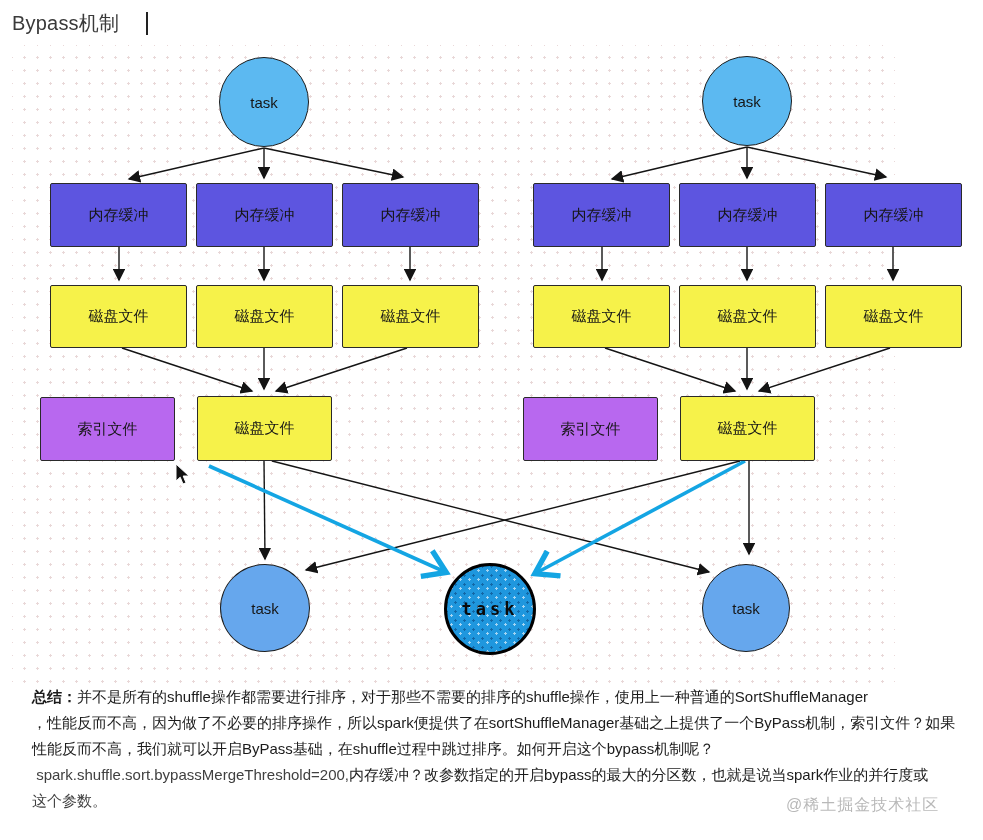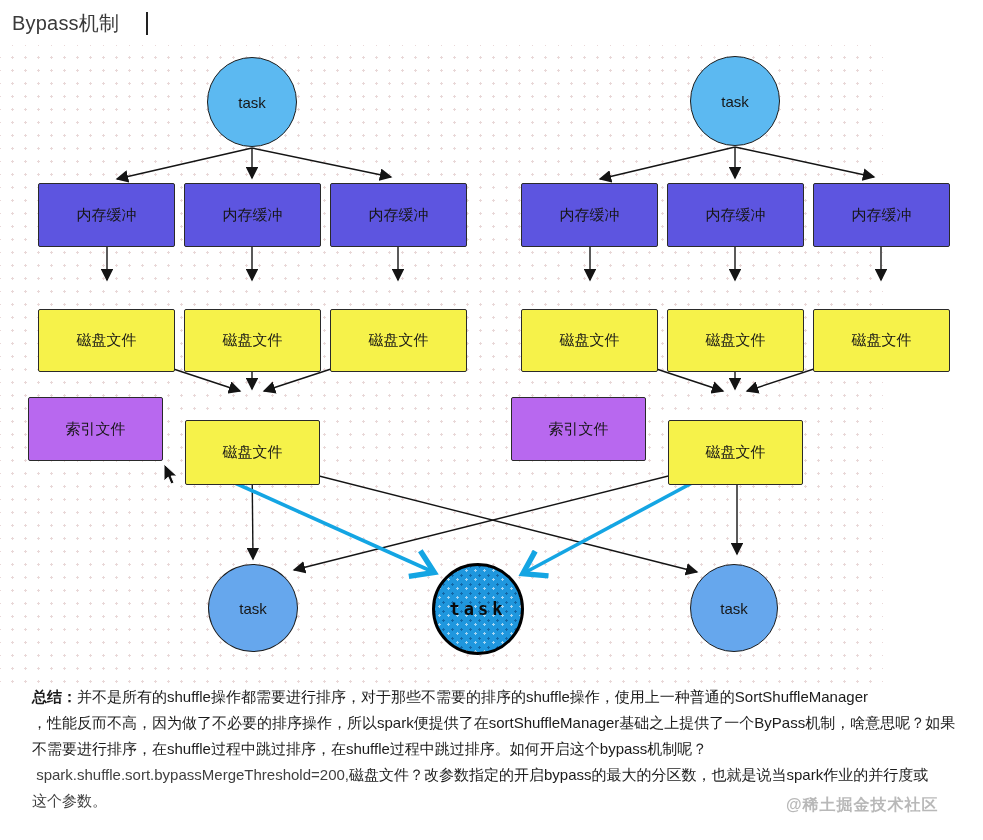--- a/index.html
+++ b/index.html
@@ -8,52 +8,52 @@
     background:#ffffff;
     font-family:"Liberation Sans","DejaVu Sans",sans-serif;
     -webkit-font-smoothing:antialiased;
   }
   
   .title-bar{position:absolute;left:12px;top:6px;height:34px;display:flex;align-items:center;gap:26px;}
   .title-text{font-size:20px;color:#3a3a3a;letter-spacing:.2px;}
   .caret{display:inline-block;width:2px;height:23px;background:#222;margin-left:1px;animation:none;}
   
   .canvas{
-    position:absolute;left:0;top:45px;width:883px;height:640px;
+    position:absolute;left:12px;top:45px;width:883px;height:640px;
     background-image:radial-gradient(circle,rgba(205,168,168,.45) 1px,transparent 1.4px);
     background-size:13px 13px;background-position:6px 6px;
   }
   .node{position:absolute;display:flex;align-items:center;justify-content:center;
         font-size:15px;color:#161616;text-align:center;box-sizing:border-box;}
   .circle{border-radius:50%;border:1.6px solid #1d1d1d;}
   .task-top{background:var(--task_top,#5cb9f1);}
   .task-bottom{background:var(--task_bottom,#66a7ed);}
   .box{border-radius:2px;border:1.6px solid #2a2a2a;}
   .mem{background:var(--memory,#5d55e0);}
-  .disk{background:var(--disk,#f6f24a);margin-top:24px;}
+  .disk{background:var(--disk,#f6f24a);}
   .index{background:var(--index,#b868ef);}
   .center-task{
     border-radius:50%;border:3.5px solid #000;
     background-color:var(--center_task,#1f97de);
     background-image:
       radial-gradient(rgba(255,255,255,.60) 1.1px,transparent 1.4px),
       radial-gradient(rgba(8,64,120,.55) 1px,transparent 1.3px);
     background-size:9px 9px,9px 9px;background-position:0 0,4px 5px;
     font-family:"DejaVu Sans Mono","Liberation Mono",monospace;
     font-weight:bold;letter-spacing:4px;font-size:17px;color:#0a0a0a;
   }
   .arrows{position:absolute;left:0;top:0;width:983px;height:640px;}
   
   .summary{position:absolute;left:20px;top:684px;width:958px;font-size:15px;color:#1b1b1b;margin-left:12px;}
   .tline{height:26px;line-height:26px;white-space:pre;overflow:visible;}
   .tline .bold{font-weight:bold;}
   .tline .red{color:#404040;}
   .watermark{
     position:absolute;left:786px;top:795px;font-size:16px;letter-spacing:1px;
-    color:rgba(125,125,125,.55);white-space:nowrap;filter:blur(.4px);font-weight:bold;
+    color:rgba(125,125,125,.55);white-space:nowrap;filter:blur(.4px);
   }
   .cursor-icon{position:absolute;left:162px;top:418px;}
 </style>
 </head>
 <body>
 
 <div class="title-bar">
   <span class="title-text">Bypass机制</span>
   <span class="caret"></span>
 </div>
@@ -125,19 +125,19 @@
 
   <div class="node center-task" style="left:432px;top:518px;width:92px;height:92px;">task</div>
 
   <svg class="cursor-icon" width="18" height="24" viewBox="0 0 18 24">
     <path d="M2,1 L2,18 L6.2,14.2 L9,21 L12,19.8 L9.2,13 L15,13 Z" fill="#111" stroke="#fff" stroke-width="1"></path>
   </svg>
 </div>
 
 <div class="summary">
     <div class="tline"><span class="bold">总结：</span><span class="normal">并不是所有的shuffle操作都需要进行排序，对于那些不需要的排序的shuffle操作，使用上一种普通的SortShuffleManager</span></div>
-    <div class="tline"><span class="normal">，性能反而不高，因为做了不必要的排序操作，所以spark便提供了在sortShuffleManager基础之上提供了一个ByPass机制，啥意思呢？如果</span></div>
-    <div class="tline"><span class="normal">不需要进行排序，在shuffle过程中跳过排序，在shuffle过程中跳过排序。如何开启这个bypass机制呢？</span></div>
-    <div class="tline"><span class="red"> spark.shuffle.sort.bypassMergeThreshold=200,</span><span class="normal">磁盘文件？改参数指定的开启bypass的最大的分区数，也就是说当spark作业的并行度或</span></div>
+    <div class="tline"><span class="normal">，性能反而不高，因为做了不必要的排序操作，所以spark便提供了在sortShuffleManager基础之上提供了一个ByPass机制，索引文件？如果</span></div>
+    <div class="tline"><span class="normal">性能反而不高，我们就可以开启ByPass基础，在shuffle过程中跳过排序。如何开启这个bypass机制呢？</span></div>
+    <div class="tline"><span class="red"> spark.shuffle.sort.bypassMergeThreshold=200,</span><span class="normal">内存缓冲？改参数指定的开启bypass的最大的分区数，也就是说当spark作业的并行度或</span></div>
     <div class="tline"><span class="red">这个参数。</span></div>
   </div>
 
 <div class="watermark">@稀土掘金技术社区</div>
 
 </body></html>

